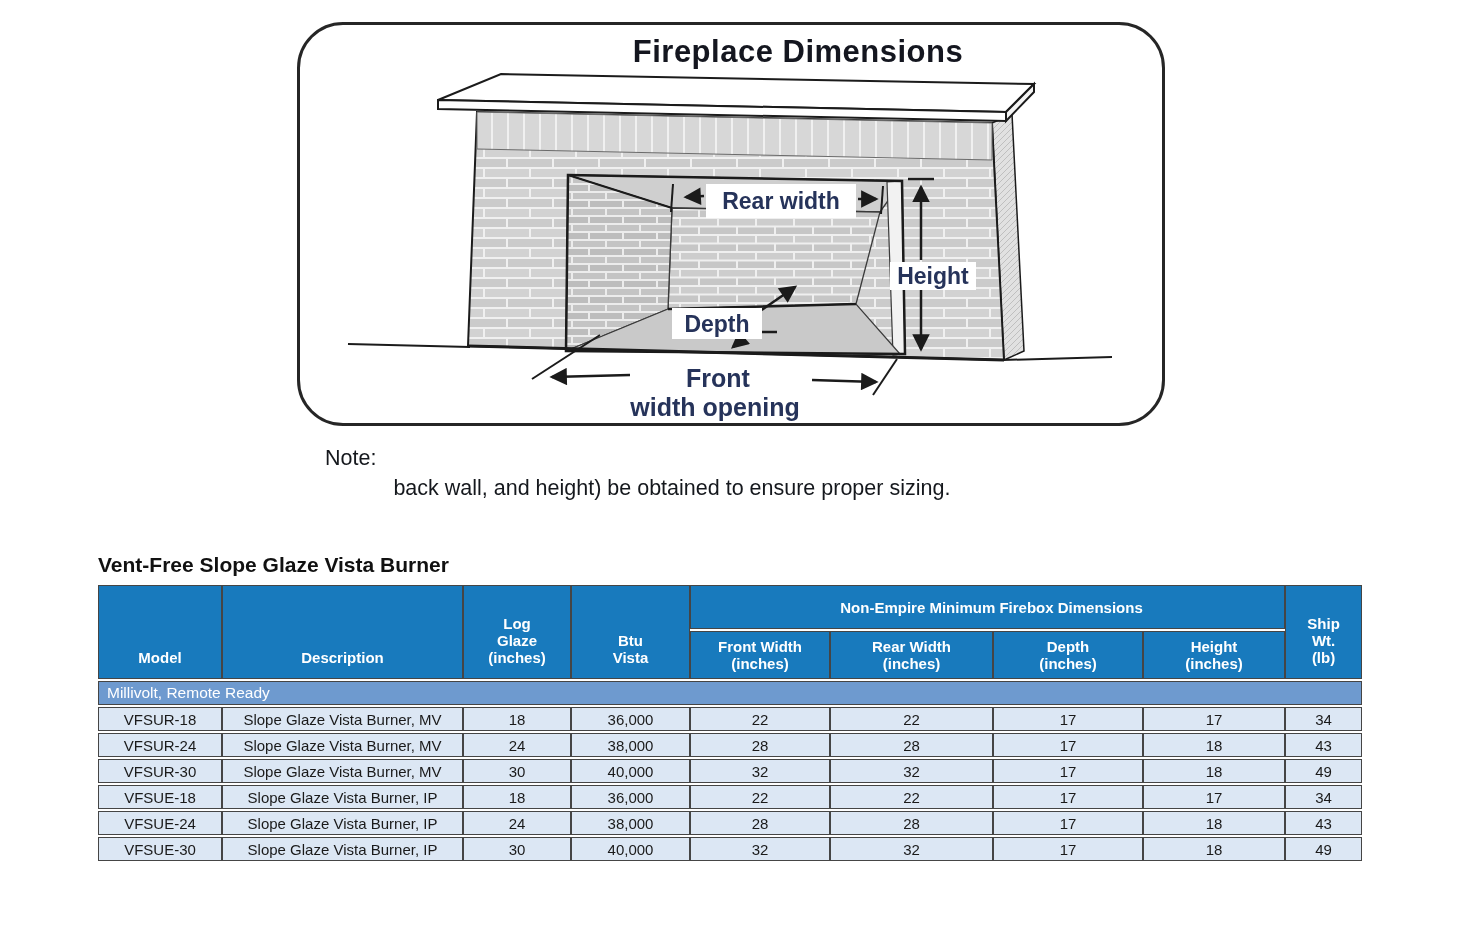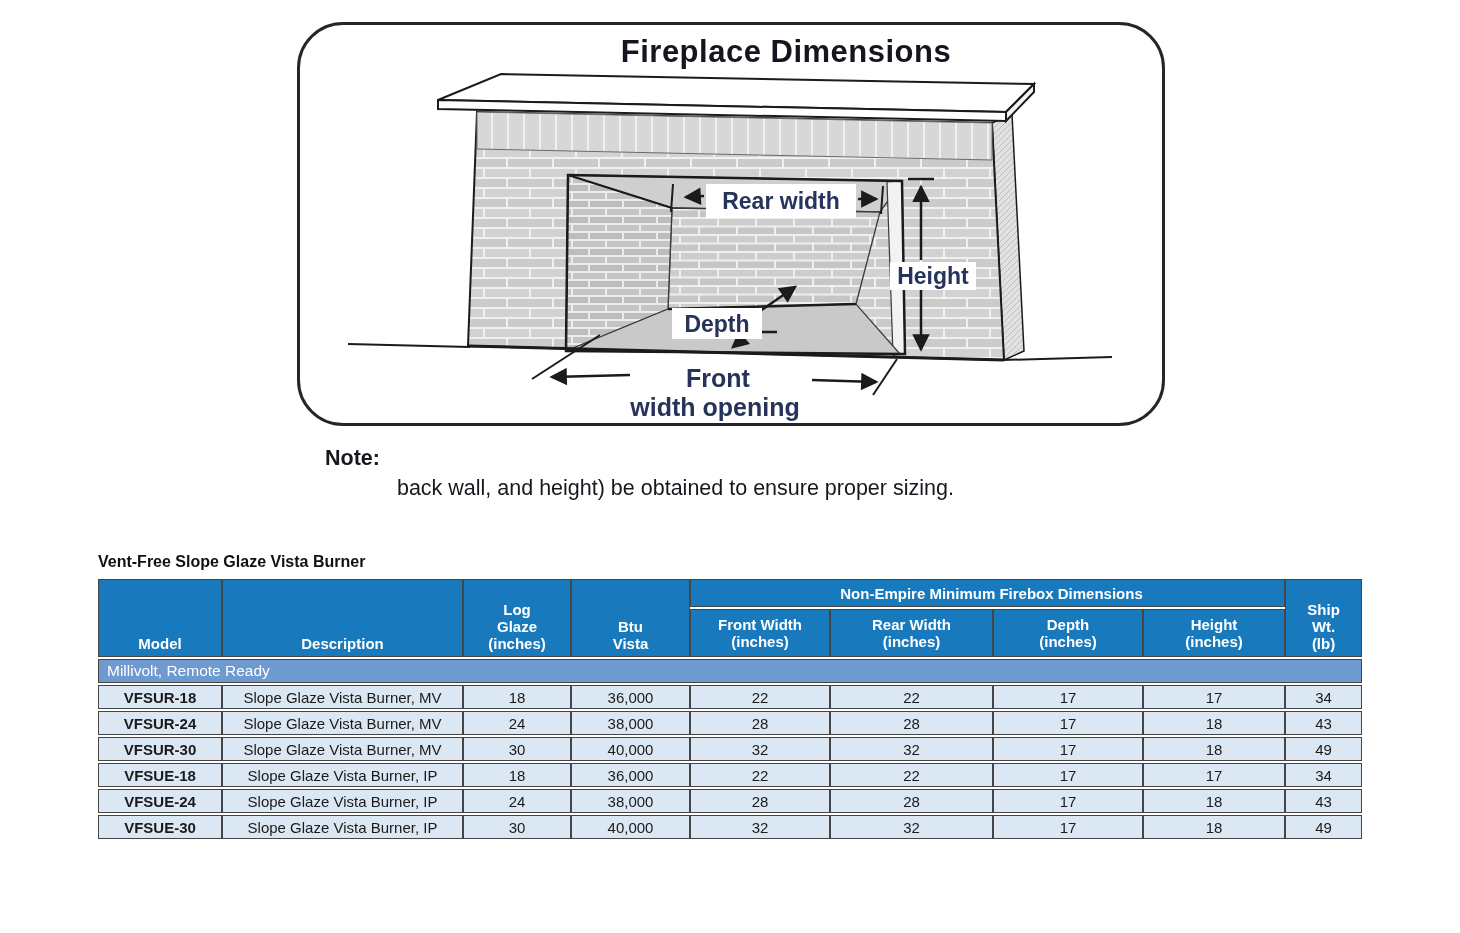--- a/index.html
+++ b/index.html
@@ -17,58 +17,58 @@
     width:1460px;height:933px;position:relative;overflow:hidden;
     font-family:"Liberation Sans","DejaVu Sans",sans-serif;
     color:var(--body-text);
   }
   
   .diagram-box{
     position:absolute;left:297px;top:22px;width:868px;height:404px;
     border:3px solid #262626;border-radius:46px;background:#fff;
   }
   .diagram-title{
-    position:absolute;top:9px;left:0;width:100%;text-align:center;
+    position:absolute;top:9px;left:12px;width:100%;text-align:center;
     transform:translateX(55px);
     font-size:31px;font-weight:bold;color:#14161f;letter-spacing:.5px;
   }
   .diagram-svg{position:absolute;left:0;top:23px;width:862px;height:375px;}
   svg text{font-family:"Liberation Sans","DejaVu Sans",sans-serif;}
   .dim-label{font-size:23px;font-weight:bold;fill:var(--diagram-text);}
   .front-label{font-size:25px;font-weight:bold;fill:var(--diagram-text);}
   
   .note{
     position:absolute;left:325px;top:443px;display:flex;gap:17px;
     font-size:21.5px;line-height:30px;color:#15181d;
   }
-  .note-label{font-weight:bold;}
+  .note-label{font-weight:normal;}
   
   .table-section{position:absolute;left:98px;top:553px;width:1264px;}
-  .table-title{font-size:16px;font-weight:bold;color:#111;margin-bottom:6px;}
+  .table-title{font-size:21px;font-weight:bold;color:#111;margin-bottom:6px;}
   table.spec{
     border-collapse:separate;border-spacing:0 2px;table-layout:fixed;
     width:1264px;background:#fff;
   }
   .spec th,.spec td{border:1px solid var(--table-border);overflow:hidden;}
   .spec thead th{
     background:var(--header-bg);color:var(--header-text);
     font-size:15px;font-weight:bold;line-height:17px;text-align:center;
   }
-  .spec thead th.group{height:28px;vertical-align:middle;padding-left:8px;}
+  .spec thead th.group{height:44px;vertical-align:middle;padding-left:8px;}
   .spec thead th.sub{height:48px;vertical-align:middle;}
-  .spec thead th.span2{vertical-align:bottom;padding-bottom:4px;}
+  .spec thead th.span2{vertical-align:bottom;padding-bottom:12px;}
   .spec td.section-cell{
     background:var(--section-bg);color:#fff;font-size:15.5px;
     text-align:left;padding-left:8px;height:24px;
   }
   .spec tbody td{
     background:var(--row-bg);height:24px;text-align:center;
     font-size:15px;color:var(--body-text);
   }
-  .spec tbody td.model{font-weight:bold;}
+  .spec tbody td.model{font-weight:normal;}
 </style>
 </head>
 <body>
 
 <div class="diagram-box">
   <div class="diagram-title">Fireplace Dimensions</div>
 
   <svg class="diagram-svg" viewBox="0 0 862 375" preserveAspectRatio="xMidYMid meet">
     <defs>
       <pattern id="brick" width="46" height="20" patternUnits="userSpaceOnUse">

